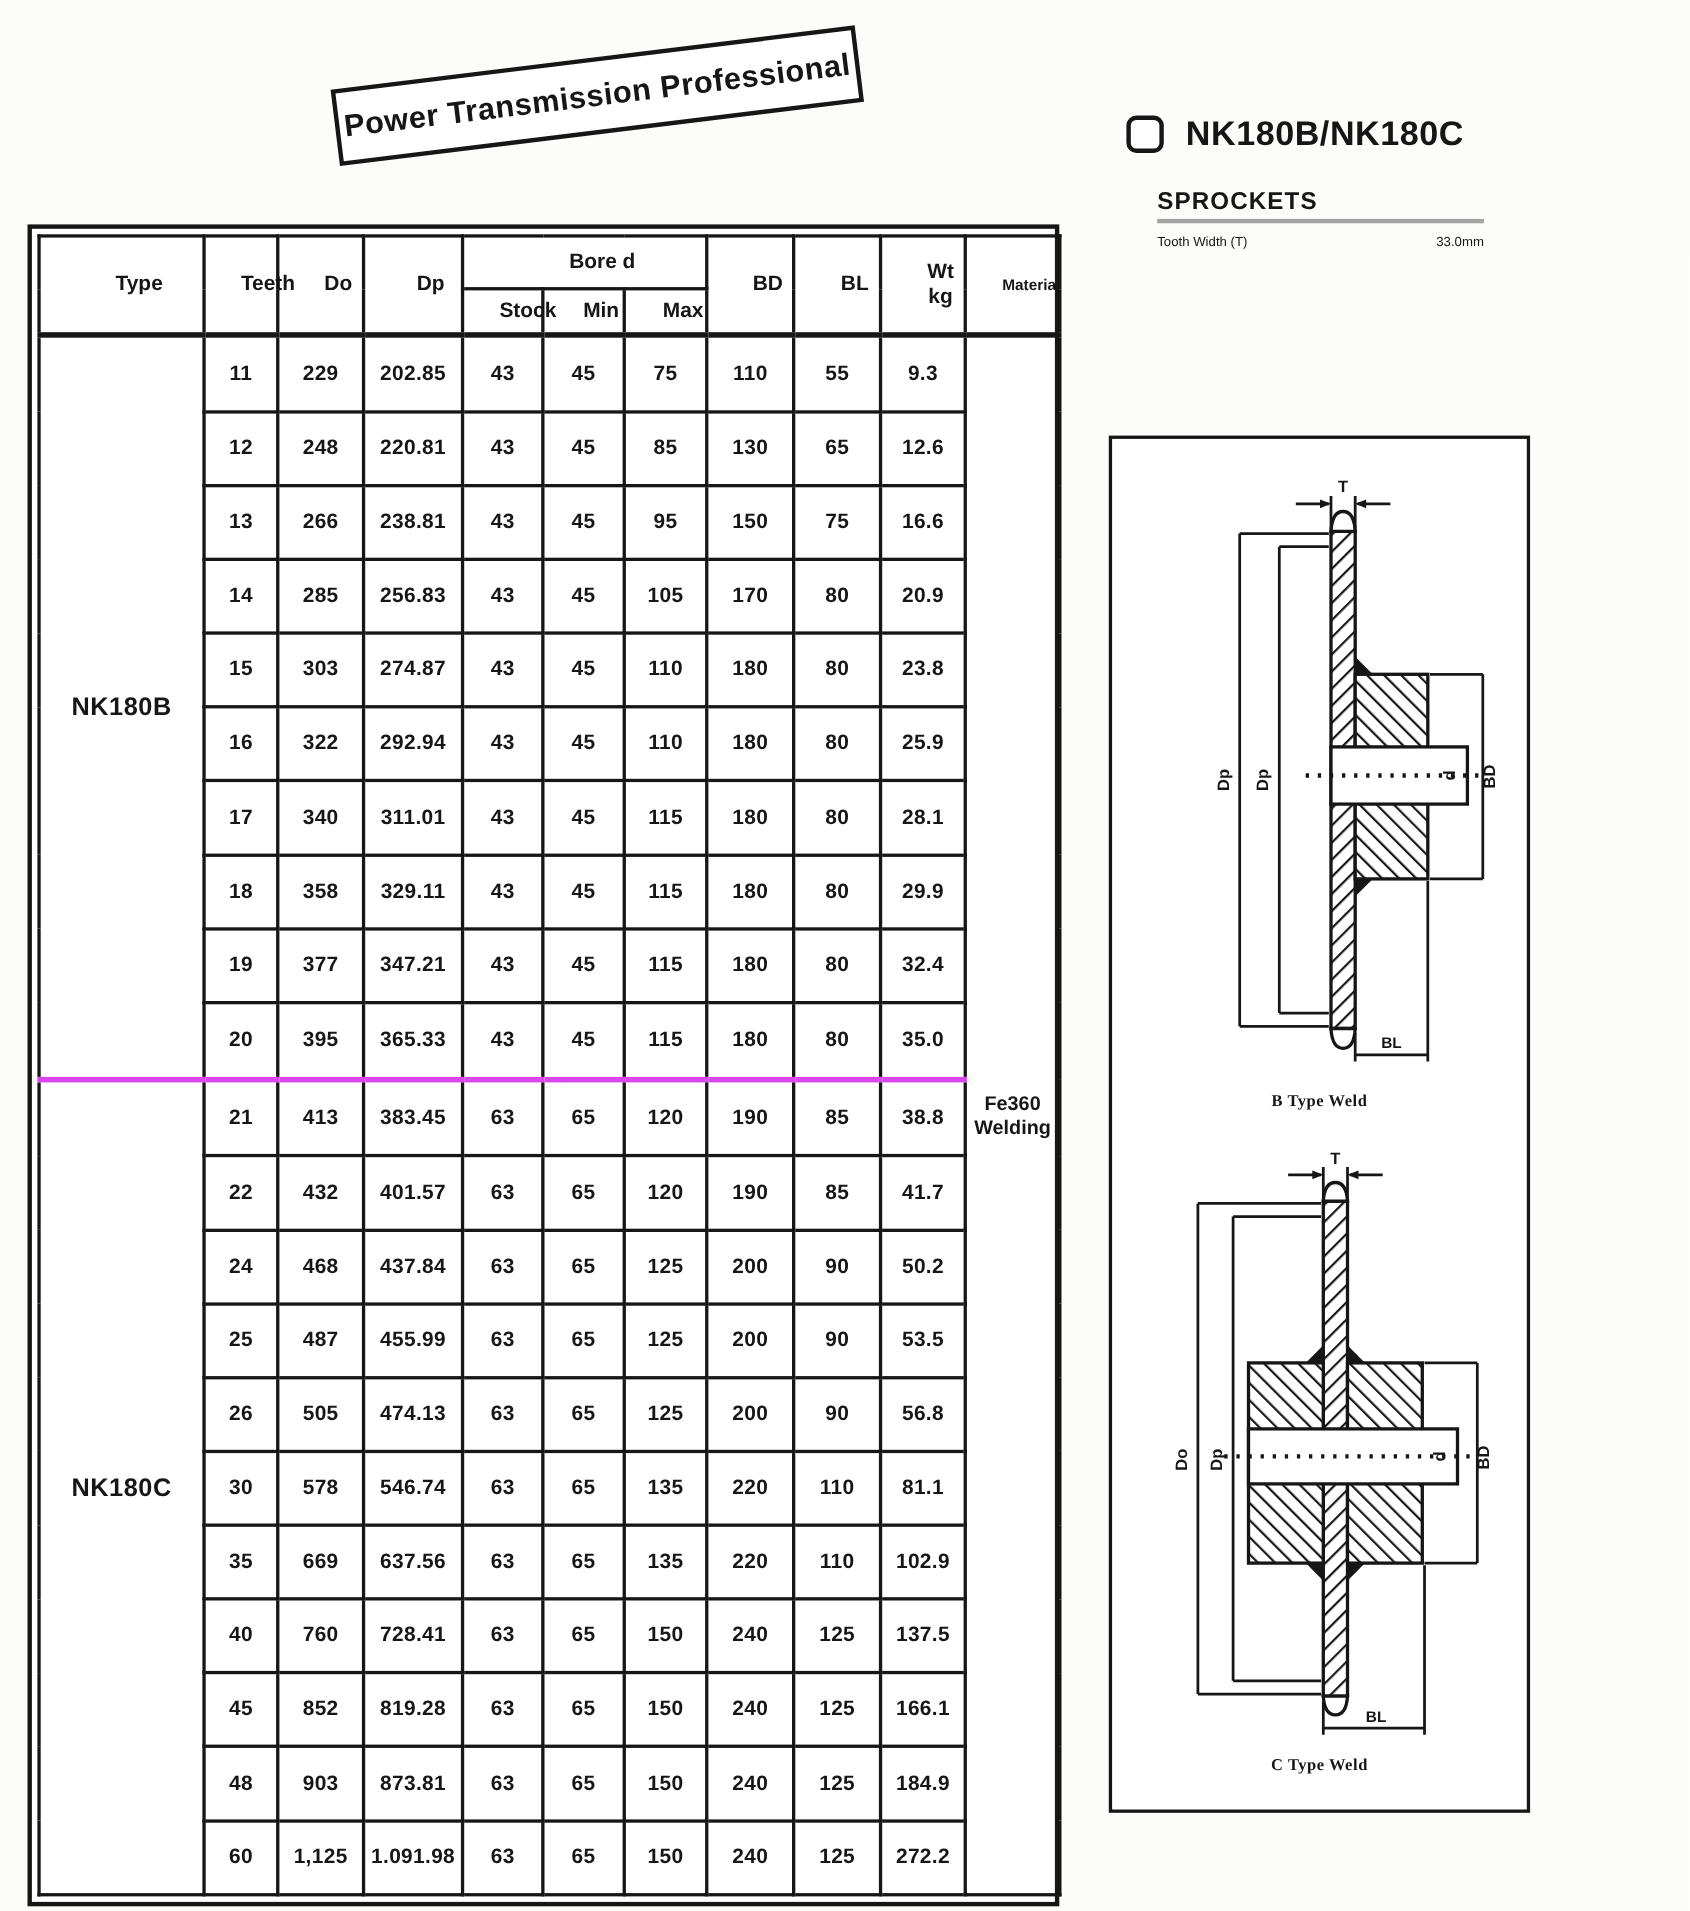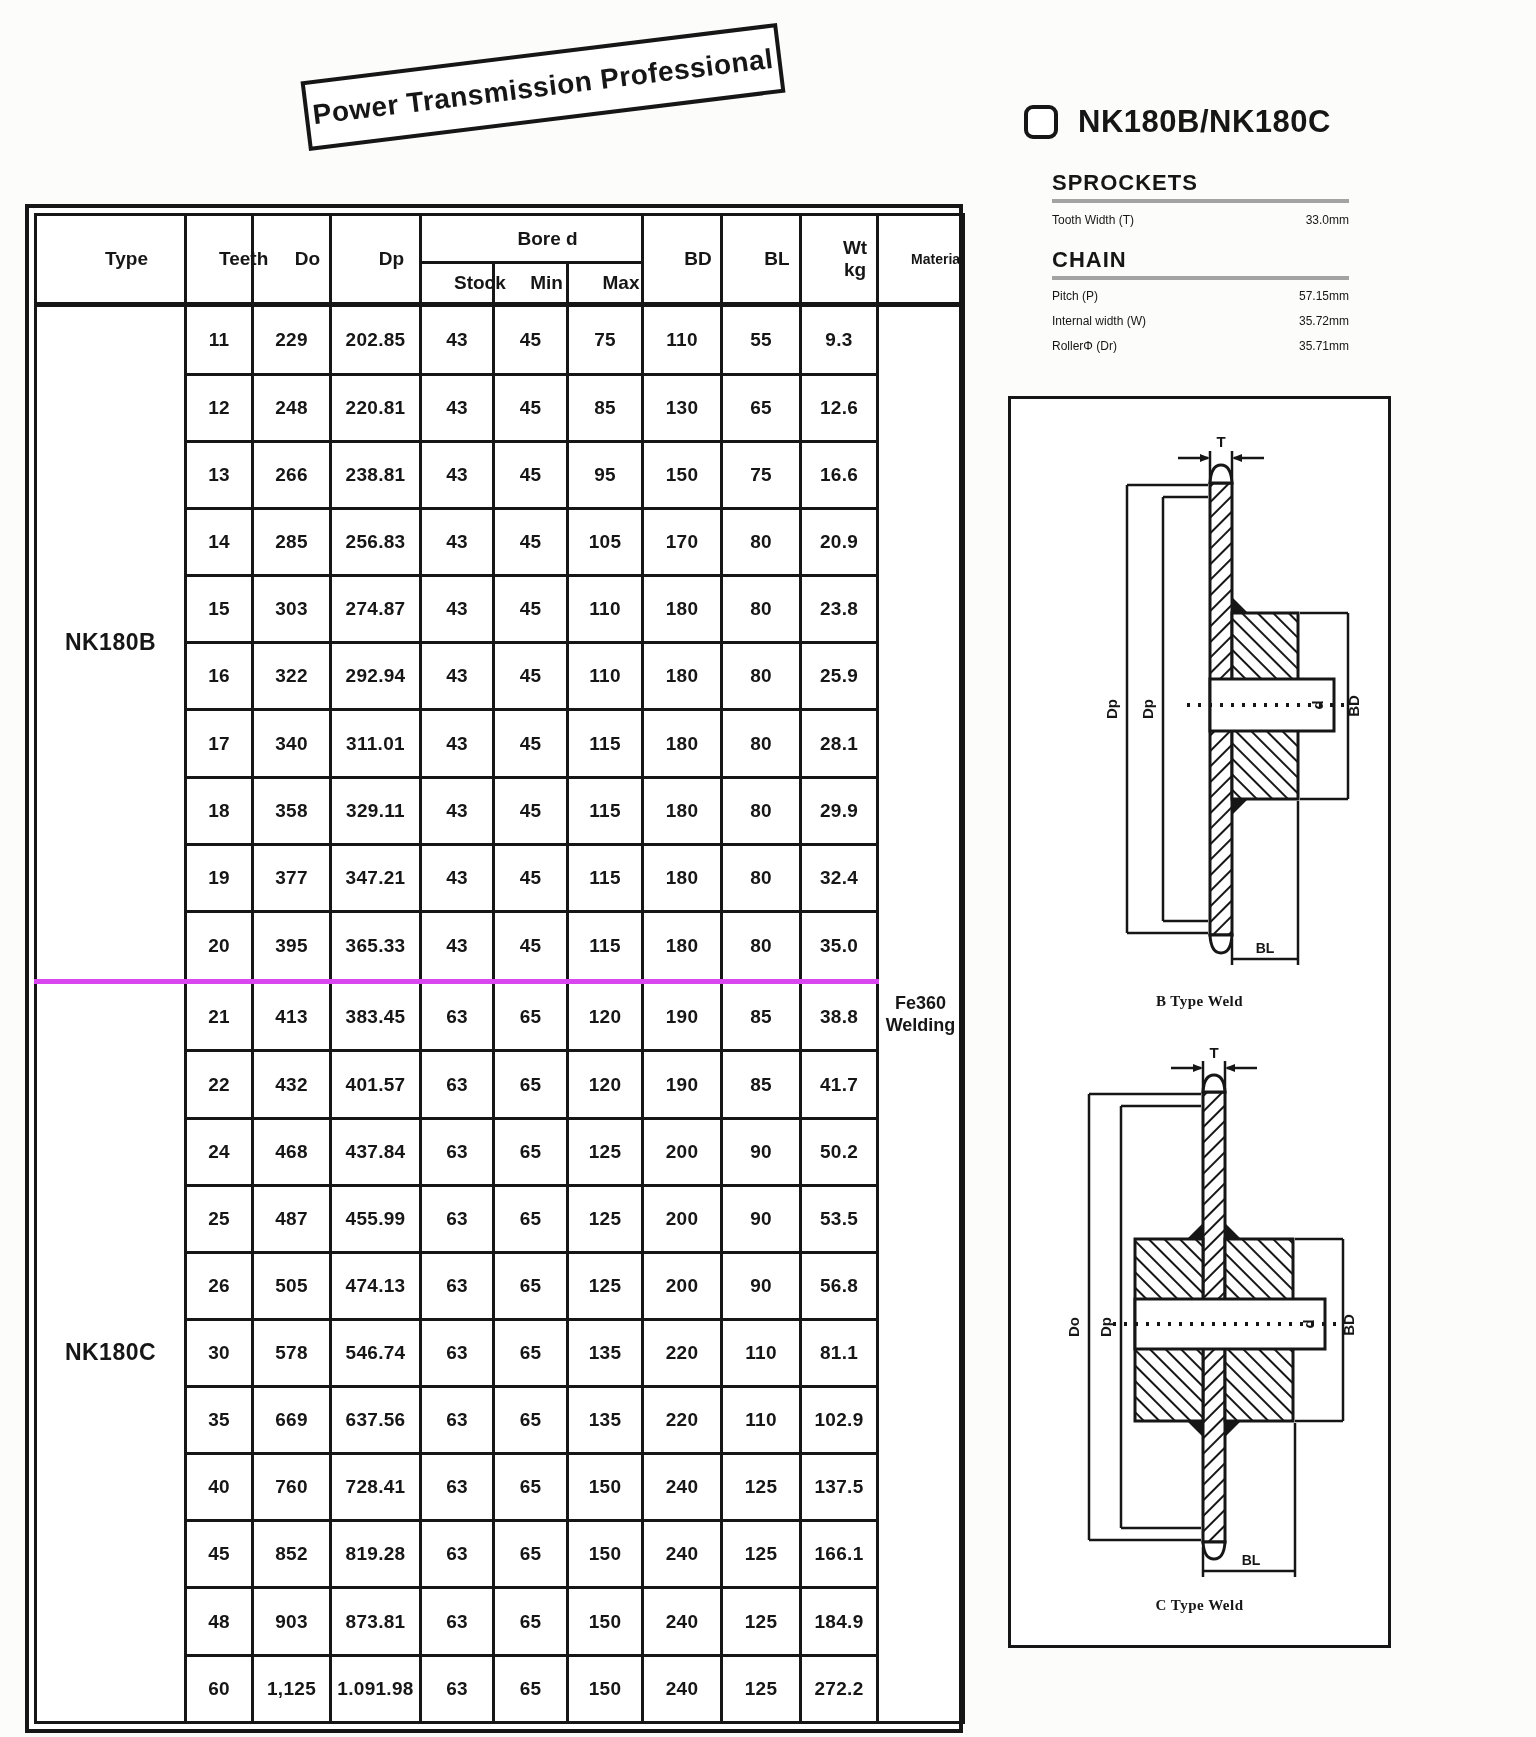--- a/index.html
+++ b/index.html
@@ -339,35 +339,20 @@
   </div>
 
   <div class="spec-block sprockets">
     <div class="spec-heading">SPROCKETS</div>
     <div class="spec-row">
       <span>Tooth Width (T)</span>
       <span>33.0mm</span>
     </div>
   </div>
 
-  <div class="spec-block chain">
-    <div class="spec-heading">CHAIN</div>
-    <div class="spec-row first">
-      <span>Pitch (P)</span>
-      <span>57.15mm</span>
-    </div>
-    <div class="spec-row">
-      <span>Internal width (W)</span>
-      <span>35.72mm</span>
-    </div>
-    <div class="spec-row">
-      <span>RollerΦ (Dr)</span>
-      <span>35.71mm</span>
-    </div>
-  </div>
 
   <div class="diagram-box">
 
     <svg class="svg-b" width="330" height="545" viewBox="0 0 330 545">
       <defs>
         <pattern id="hatch1" width="11" height="11" patternUnits="userSpaceOnUse" patternTransform="rotate(45)">
           <rect width="11" height="11" fill="#ffffff"></rect>
           <line x1="0" y1="0" x2="0" y2="11" stroke="#161616" stroke-width="4"></line>
         </pattern>
         <pattern id="hatch2" width="11" height="11" patternUnits="userSpaceOnUse" patternTransform="rotate(-45)">

